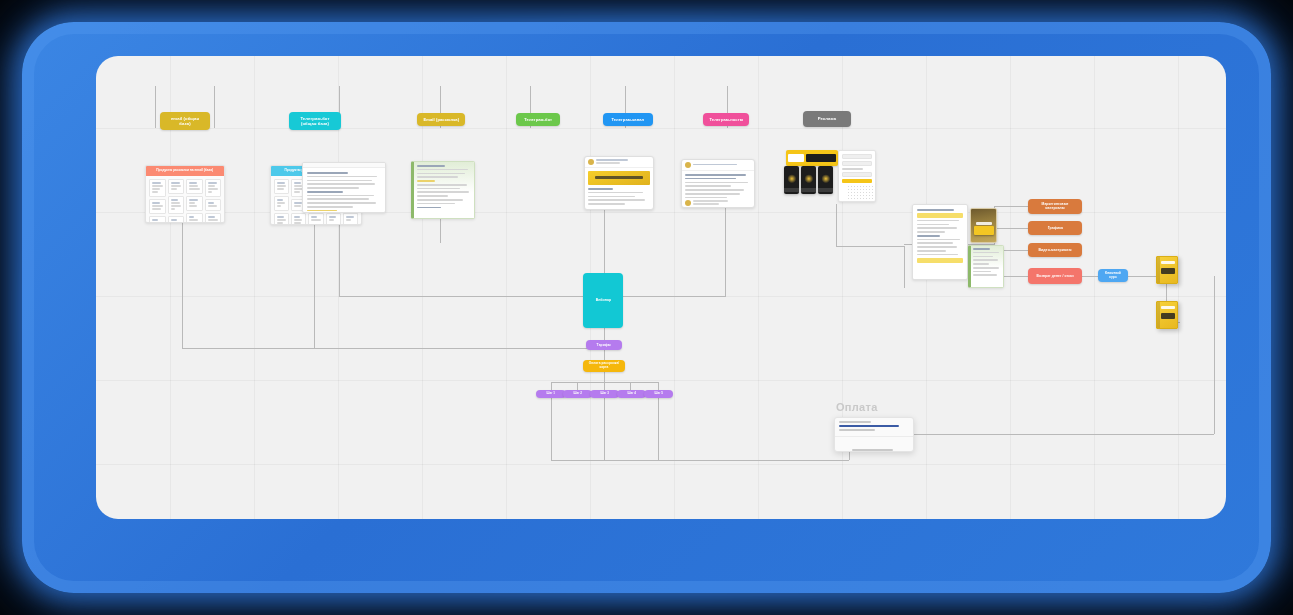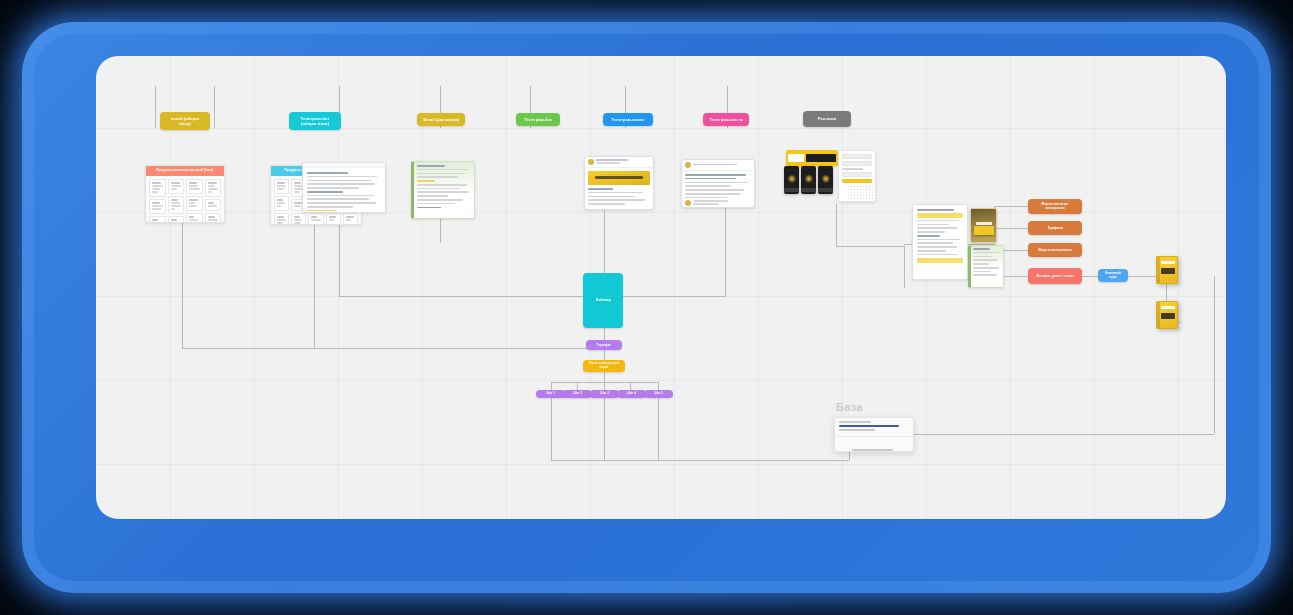--- a/index.html
+++ b/index.html
@@ -558,21 +558,21 @@
     <div class="node chip" style="left:494px;top:334px;width:29px;height:8px;font-size:3.2px;background:#B57BEE;">
       <span>Шаг 3</span>
     </div>
     <div class="node chip" style="left:521px;top:334px;width:29px;height:8px;font-size:3.2px;background:#B57BEE;">
       <span>Шаг 4</span>
     </div>
     <div class="node chip" style="left:548px;top:334px;width:29px;height:8px;font-size:3.2px;background:#B57BEE;">
       <span>Шаг 5</span>
     </div>
 
-    <div class="incomeTitle" style="left:740px;top:345px;">База</div>
+    <div class="incomeTitle" style="left:740px;top:345px;">Оплата</div>
     <div class="tooltip" style="left:738px;top:361px;width:78px;height:33px;">
       <div class="tt-row">
         <div class="tl" style="width:45%"></div>
         <div class="tl n" style="width:86%"></div>
         <div class="tl" style="width:52%"></div>
       </div>
       <div class="tt-sep"></div>
       <div class="tt-row">
         <span class="badge"></span>
         <span style="display:inline-block;width:58%;height:2px;background:#C9C9C9;border-radius:1px;vertical-align:middle;"></span>

